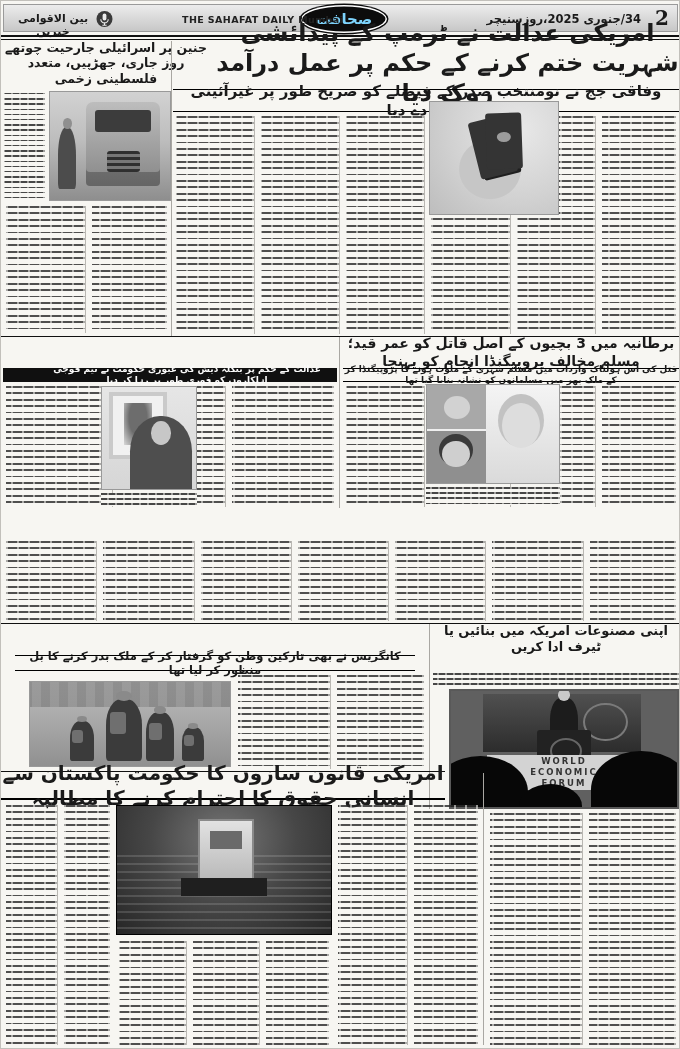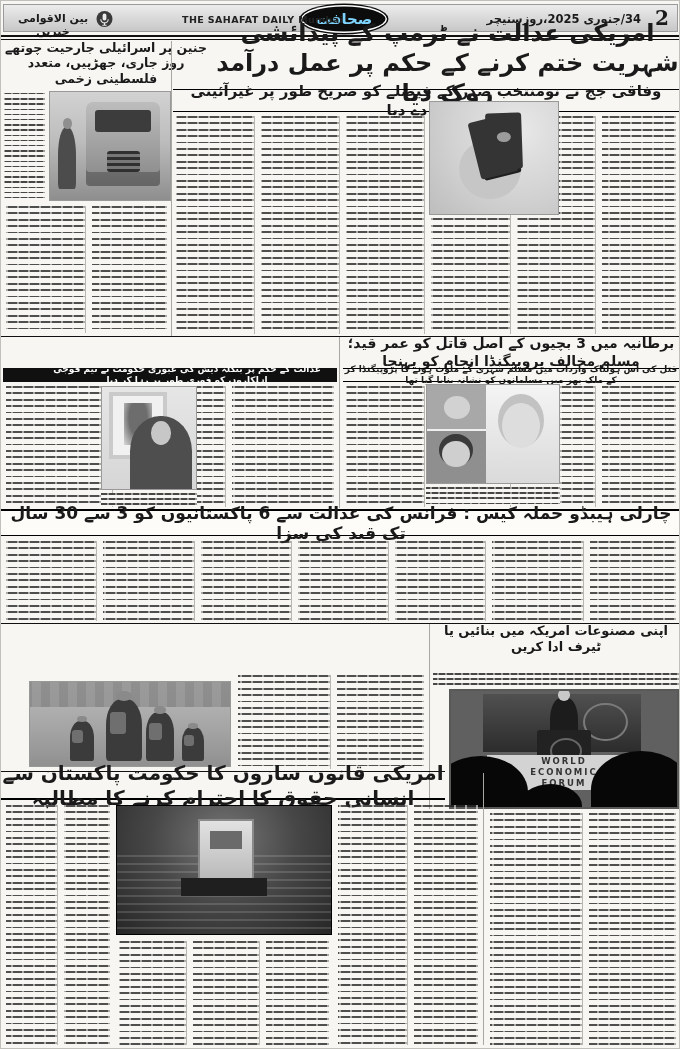--- a/index.html
+++ b/index.html
@@ -167,33 +167,33 @@
         <div class="small-a">
           <div class="face"></div>
         </div>
         <div class="small-b">
           <div class="face"></div>
         </div>
       </div>
   </div>
   <div class="abs greek-fine" style="left:425px;top:486px;width:134px;height:18px;z-index:2;background-color:#f7f6f2;"></div>
 
-  <div class="abs ctr" style="left:0;top:508px;width:680px;height:27px;font-size:17px;font-weight:900;border-top:2px solid #000;border-bottom:1.5px solid #000;background:#fdfcf9;">چارلی ہیبڈو حملہ کیس : فرانس کی عدالت سے 6 پاکستانیوں کو 3 سے 30 سال تک قید کی سزا</div>
   <div class="abs cols" style="left:2px;top:540px;width:676px;height:80px;">
     <div class="col greek"></div>
     <div class="col greek"></div>
     <div class="col greek"></div>
     <div class="col greek"></div>
     <div class="col greek"></div>
     <div class="col greek"></div>
     <div class="col greek"></div>
   </div>
   <div class="abs hrule" style="left:0;top:622px;width:680px;height:1.2px;"></div>
 
   <div class="abs ctr hl" style="left:432px;top:626px;width:246px;height:24px;font-size:13px;">اپنی مصنوعات امریکہ میں بنائیں یا ٹیرف ادا کریں</div>
+  <div class="abs ctr hl ruled-thin" style="left:14px;top:654px;width:400px;height:16px;font-size:11.5px;">کانگریس نے بھی تارکین وطن کو گرفتار کر کے ملک بدر کرنے کا بل منظور کر لیا تھا</div>
   <div class="abs vrule" style="left:428px;top:623px;height:185px;"></div>
 
   <div class="abs cols" style="left:234px;top:674px;width:192px;height:94px;">
     <div class="col greek"></div>
     <div class="col greek"></div>
   </div>
   <div class="abs photo ph-deport" style="left:28px;top:680px;width:202px;height:86px;">
     <div class="fig" style="left:38%;width:18%;height:74%;"></div>
     <div class="fig" style="left:58%;width:14%;height:58%;"></div>
     <div class="fig" style="left:20%;width:12%;height:48%;"></div>

